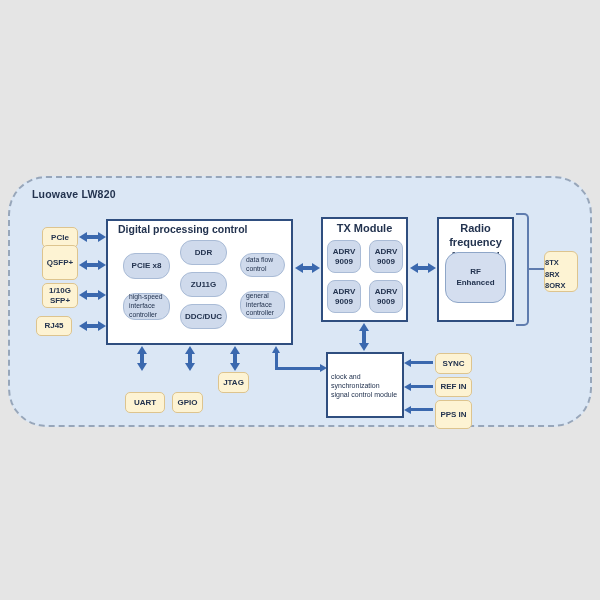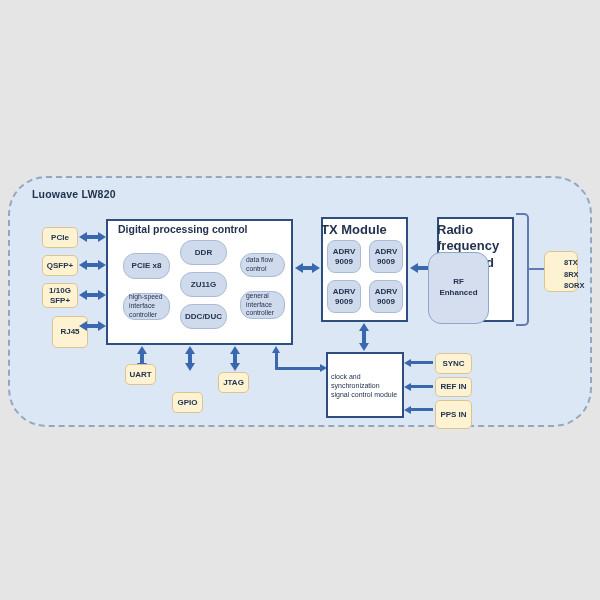--- a/index.html
+++ b/index.html
@@ -21,21 +21,21 @@
     position:absolute;left:8px;top:176px;width:584px;height:251px;
     background:#dbe7f5;border:2px dashed #97a6ba;border-radius:38px;box-sizing:border-box;
   }
   .diagram-title{
     position:absolute;left:32px;top:188px;font-size:10.5px;font-weight:bold;letter-spacing:.2px;
   }
   .module{
     position:absolute;background:#ffffff;border:2px solid var(--modborder);box-sizing:border-box;
   }
   .module-title{position:absolute;font-size:10.5px;font-weight:600;}
-  .module-title.small{font-size:13px;font-weight:600;text-align:left;white-space:pre-line;line-height:1.25;}
+  .module-title.small{font-size:11px;font-weight:600;text-align:center;white-space:pre-line;line-height:1.25;}
   .port{
     position:absolute;background:var(--portfill);border:1px solid var(--portborder);border-radius:5px;
     box-sizing:border-box;display:flex;align-items:center;justify-content:center;text-align:center;
     font-size:8px;font-weight:bold;line-height:1.2;white-space:pre-line;
   }
   .chip{
     position:absolute;background:var(--chipfill);border:1px solid var(--chipborder);border-radius:12px;
     box-sizing:border-box;display:flex;align-items:center;justify-content:center;text-align:center;
     font-size:8px;font-weight:bold;line-height:1.25;white-space:pre-line;
   }
@@ -45,21 +45,21 @@
   .core{
     position:absolute;background:#d4deef;border:1px solid #8ea6c8;border-radius:13px;
     box-sizing:border-box;display:flex;align-items:center;justify-content:center;text-align:center;
     font-size:8px;font-weight:bold;line-height:1.35;white-space:pre-line;
   }
   .clock-text{
     position:absolute;font-size:7px;line-height:1.3;white-space:pre-line;
   }
   .rf-ports{
     position:absolute;background:var(--portfill);border:1px solid var(--portborder);border-radius:6px;
-    box-sizing:border-box;padding:5px 0 0 19px;font-size:7.5px;font-weight:bold;line-height:11.5px;
+    box-sizing:border-box;padding:5px 0 0 0;font-size:7.5px;font-weight:bold;line-height:11.5px;
   }
   
   .arr,.arrv,.conn{position:absolute;}
   .arr .sh{position:absolute;left:6px;right:6px;top:50%;margin-top:-2px;height:4px;background:var(--arrow);}
   .arr .hl{position:absolute;left:0;top:50%;margin-top:-5px;width:0;height:0;
            border-top:5px solid transparent;border-bottom:5px solid transparent;border-right:8px solid var(--arrow);}
   .arr .hr{position:absolute;right:0;top:50%;margin-top:-5px;width:0;height:0;
            border-top:5px solid transparent;border-bottom:5px solid transparent;border-left:8px solid var(--arrow);}
   .arr.thin .sh{height:3px;margin-top:-1.5px;left:7px;right:2px;}
   .arr.thin .hl{margin-top:-4px;border-top-width:4px;border-bottom-width:4px;border-right-width:7px;}
@@ -79,24 +79,24 @@
 </style>
 </head>
 <body>
 
 <div class="canvas">
 
   <div class="container"></div>
   <div class="diagram-title">Luowave LW820</div>
 
   <div class="port" style="left:42px;top:227px;width:36px;height:21px">PCIe</div>
-  <div class="port" style="left:42px;top:255px;width:36px;height:21px">QSFP+</div>
+  <div class="port" style="left:42px;top:245px;width:36px;height:35px">QSFP+</div>
   <div class="port" style="left:42px;top:283px;width:36px;height:25px">1/10G
 SFP+</div>
-  <div class="port" style="left:52px;top:316px;width:36px;height:32px">RJ45</div>
+  <div class="port" style="left:36px;top:316px;width:36px;height:20px">RJ45</div>
 
   <div class="arr" style="left:79px;top:232px;width:27px;height:10px">
       <i class="sh"></i>
       <i class="hl"></i>
       <i class="hr"></i>
     </div>
   <div class="arr" style="left:79px;top:260px;width:27px;height:10px">
       <i class="sh"></i>
       <i class="hl"></i>
       <i class="hr"></i>
@@ -137,21 +137,21 @@
       <i class="sh"></i>
       <i class="hu"></i>
       <i class="hd"></i>
     </div>
   <div class="arrv" style="left:230px;top:346px;width:10px;height:25px">
       <i class="sh"></i>
       <i class="hu"></i>
       <i class="hd"></i>
     </div>
 
-  <div class="port" style="left:125px;top:364px;width:31px;height:21px">UART</div>
+  <div class="port" style="left:125px;top:392px;width:40px;height:21px">UART</div>
   <div class="port" style="left:172px;top:392px;width:31px;height:21px">GPIO</div>
   <div class="port" style="left:218px;top:372px;width:31px;height:21px">JTAG</div>
 
   <div class="conn">
     <i class="tri-up" style="left:271.5px;top:346px"></i>
     <i class="seg" style="left:274.5px;top:352px;width:3px;height:17px"></i>
     <i class="seg" style="left:274.5px;top:366.5px;width:46px;height:3px"></i>
     <i class="tri-right" style="left:320px;top:363.5px"></i>
   </div>
 
@@ -174,21 +174,21 @@
 
   <div class="arr" style="left:410px;top:263px;width:26px;height:10px">
       <i class="sh"></i>
       <i class="hl"></i>
       <i class="hr"></i>
     </div>
 
   <div class="module" style="left:437px;top:217px;width:77px;height:105px"></div>
   <div class="module-title small" style="left:437px;top:222px;width:77px">Radio frequency
 front-end module</div>
-  <div class="core" style="left:428px;top:252px;width:61px;height:72px">RF
+  <div class="core" style="left:445px;top:252px;width:61px;height:51px">RF
 Enhanced</div>
 
   <div class="bracket" style="left:516px;top:213px;width:13px;height:113px"></div>
   <div class="tick" style="left:529px;top:268px;width:15px;height:2px"></div>
   <div class="rf-ports" style="left:544px;top:251px;width:34px;height:41px">
     <div>8TX</div>
     <div>8RX</div>
     <div>8ORX</div>
   </div>
 

